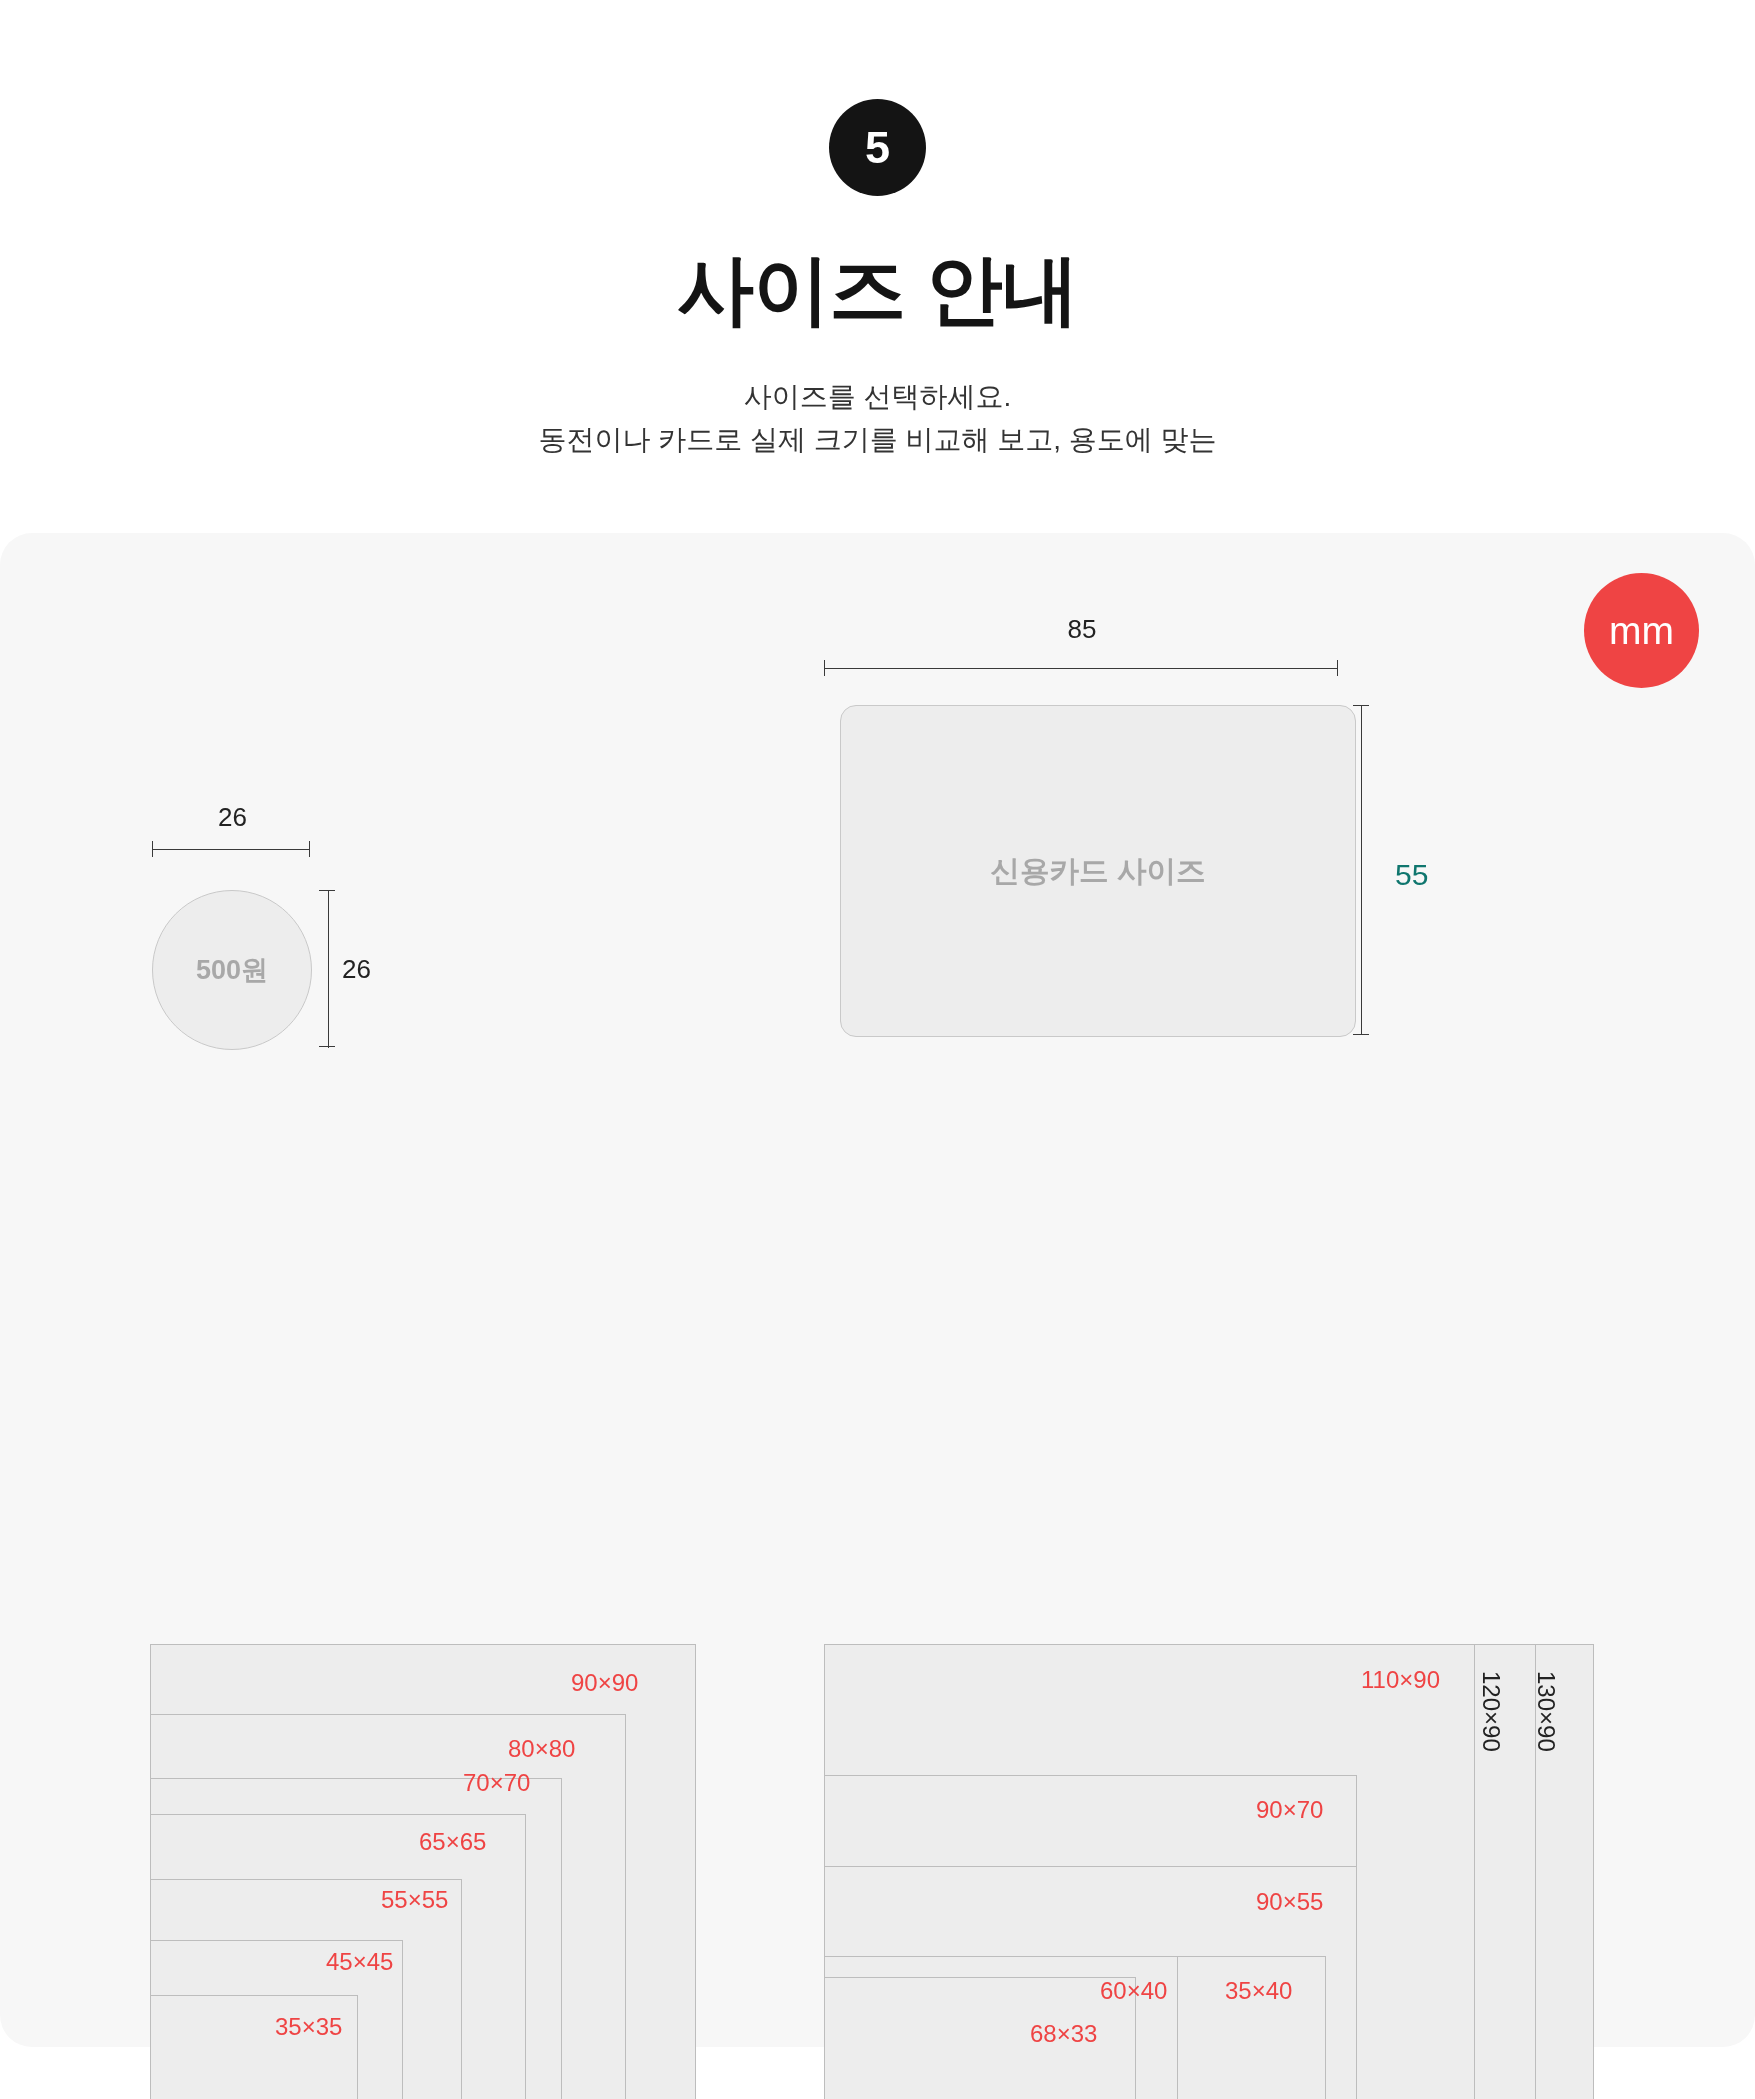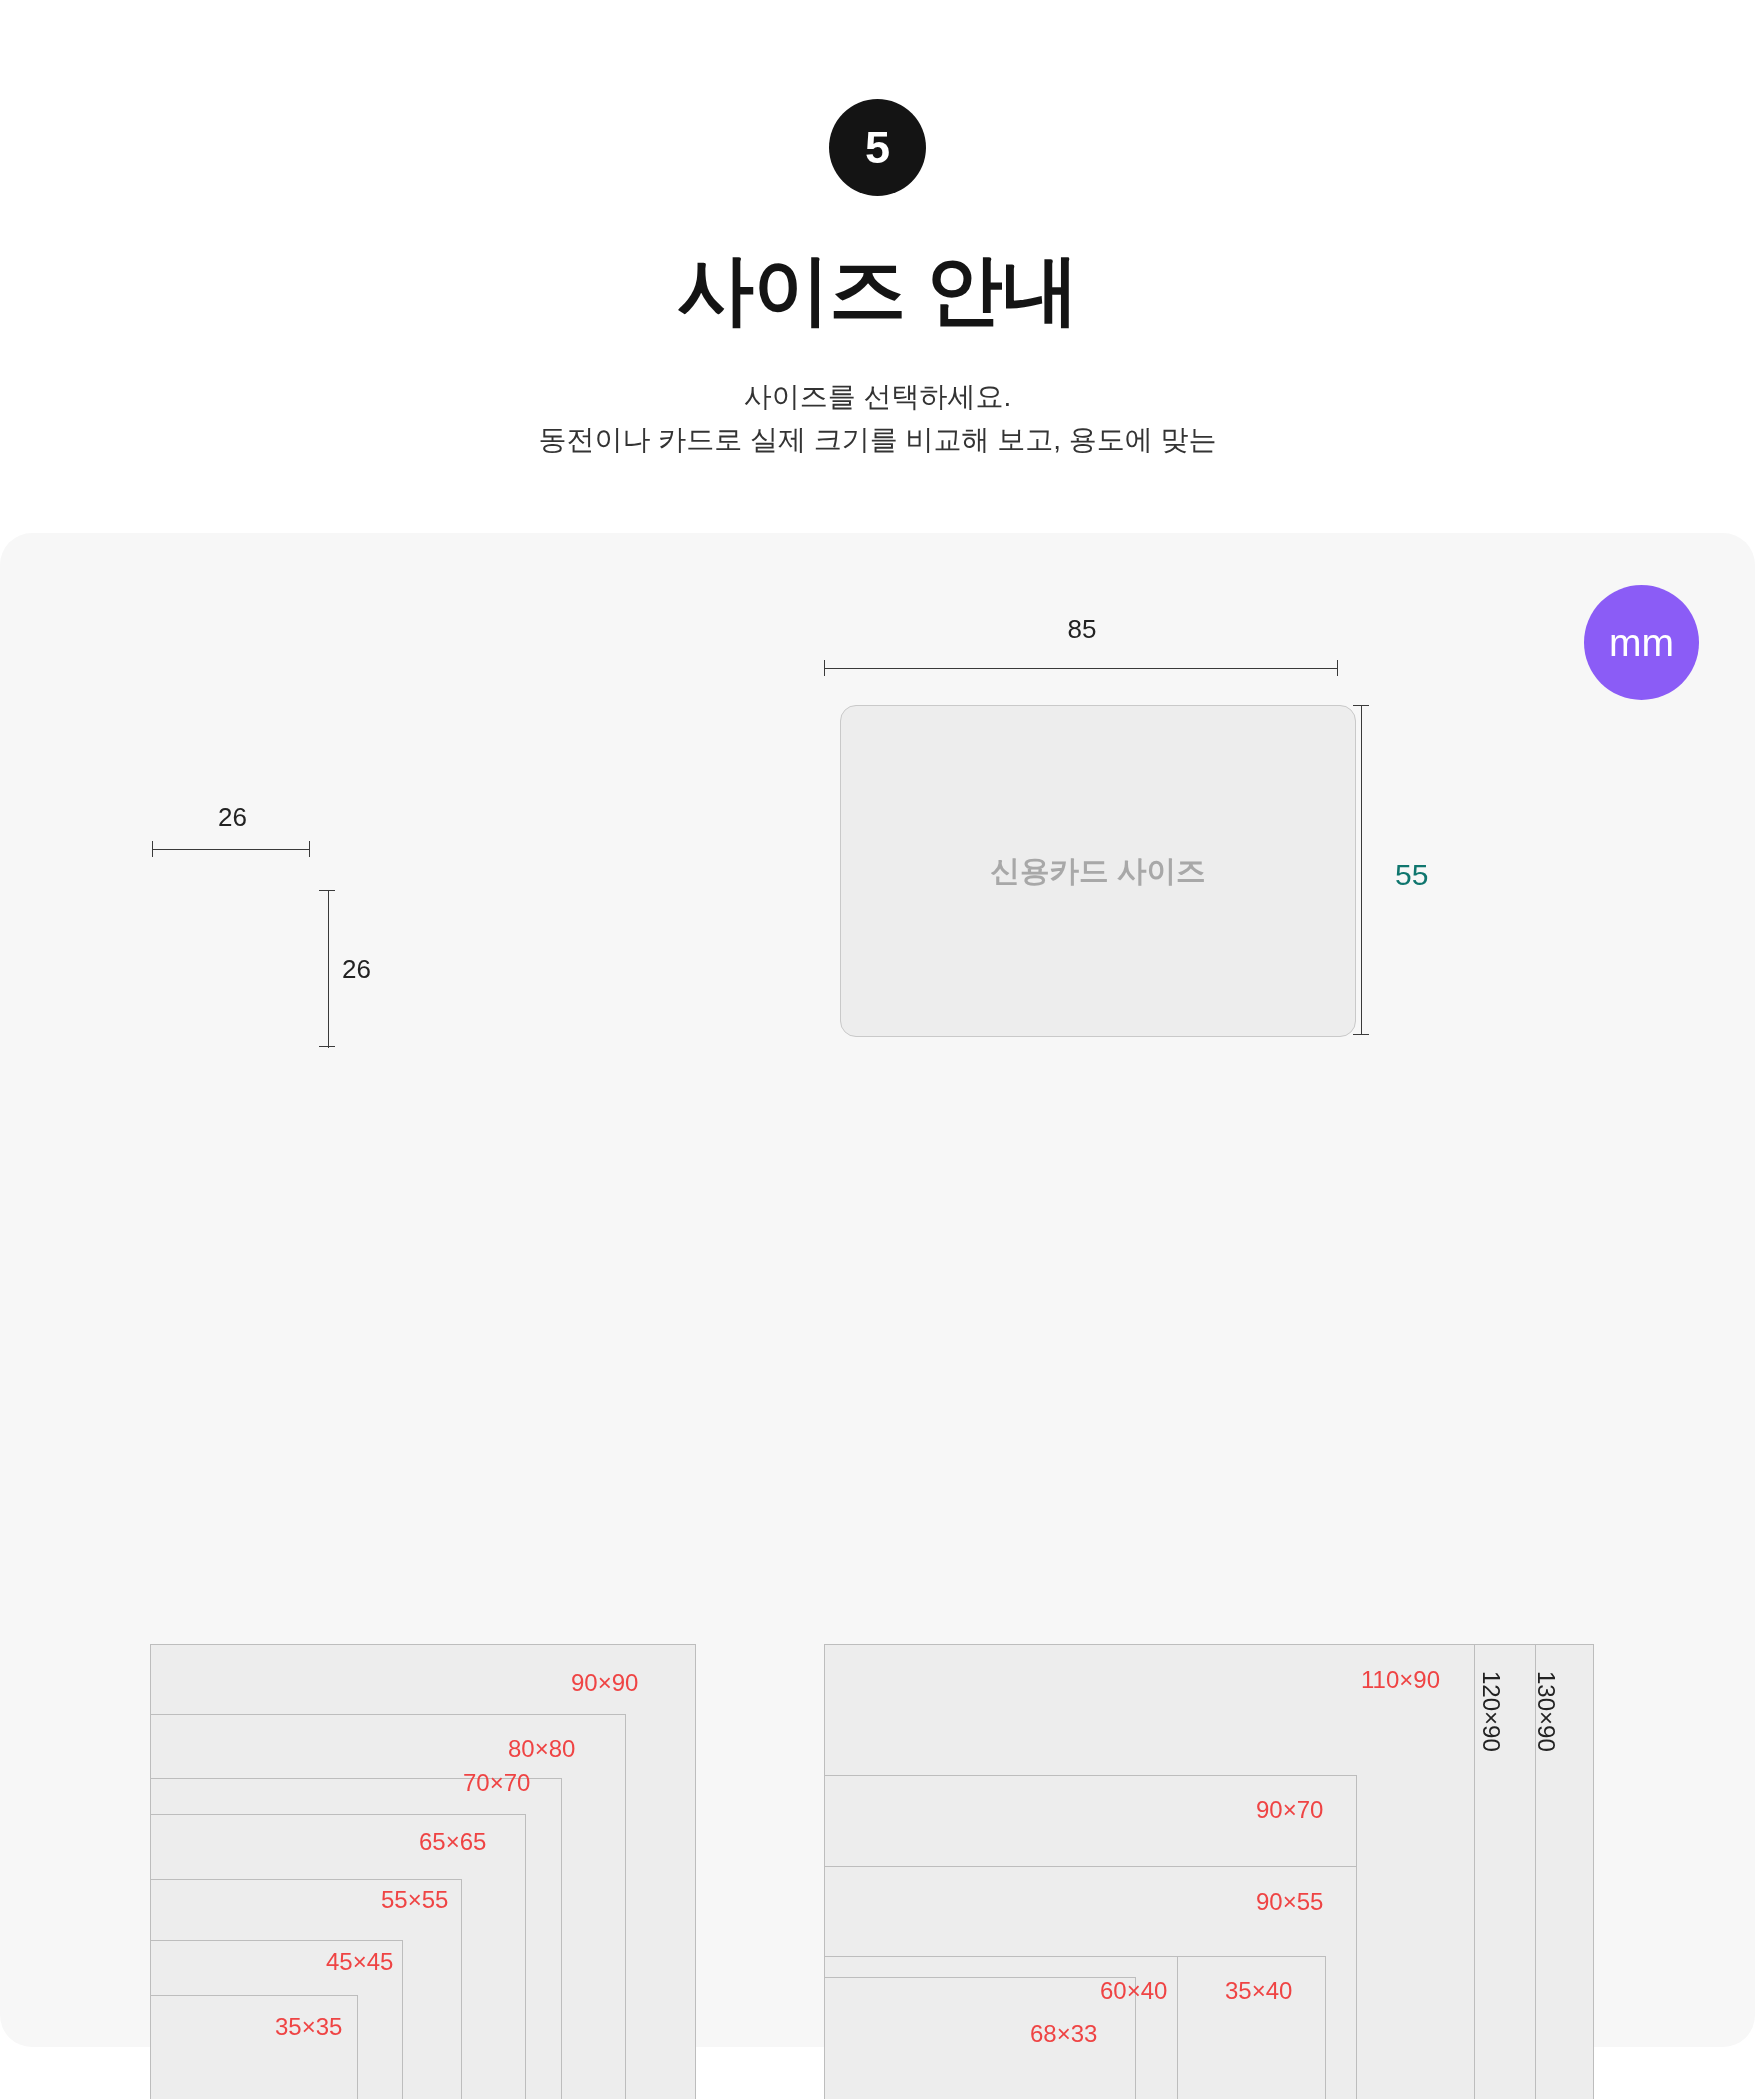--- a/index.html
+++ b/index.html
@@ -62,25 +62,25 @@
     top: 533px;
     width: 1755px;
     height: 1514px;
     background: #f7f7f7;
     border-radius: 32px;
   }
 
   .mm-badge {
     position: absolute;
     right: 56px;
-    top: 52px;
+    top: 40px;
     width: 115px;
     height: 115px;
     border-radius: 50%;
-    background: #8b5cf6;
+    background: #ef4444;
     color: #ffffff;
     font-size: 39px;
     line-height: 115px;
     text-align: center;
   }
 
   
   .coin-wrap {
     position: absolute;
     left: 152px;
@@ -235,20 +235,23 @@
   <div class="panel">
 
     <div class="mm-badge">mm</div>
 
     <div class="coin-wrap">
       <div class="coin-dim-top">26</div>
       <div class="hline" style="left:0px; top:47px; width:158px;"></div>
       <div class="tick-v" style="left:0px; top:39px;"></div>
       <div class="tick-v" style="left:157px; top:39px;"></div>
 
+      <div class="coin">
+        <span>500원</span>
+      </div>
 
       <div class="vline" style="left:176px; top:88px; height:158px;"></div>
       <div class="tick-h" style="left:167px; top:88px;"></div>
       <div class="tick-h" style="left:167px; top:244px;"></div>
       <div class="coin-dim-right">26</div>
     </div>
 
     <div class="card-wrap">
       <div class="card-dim-top">85</div>
       <div class="hline" style="left:0px; top:54px; width:514px;"></div>

